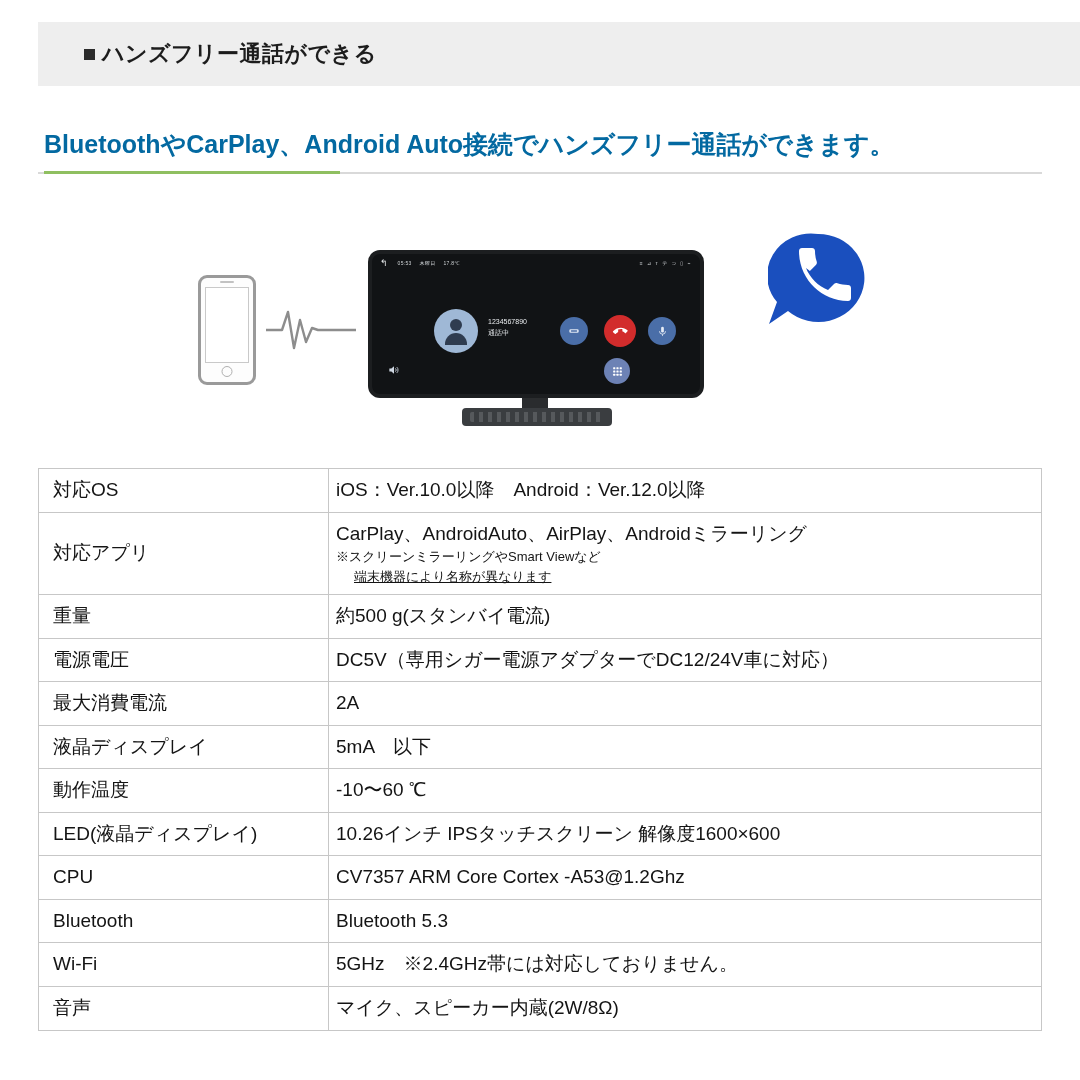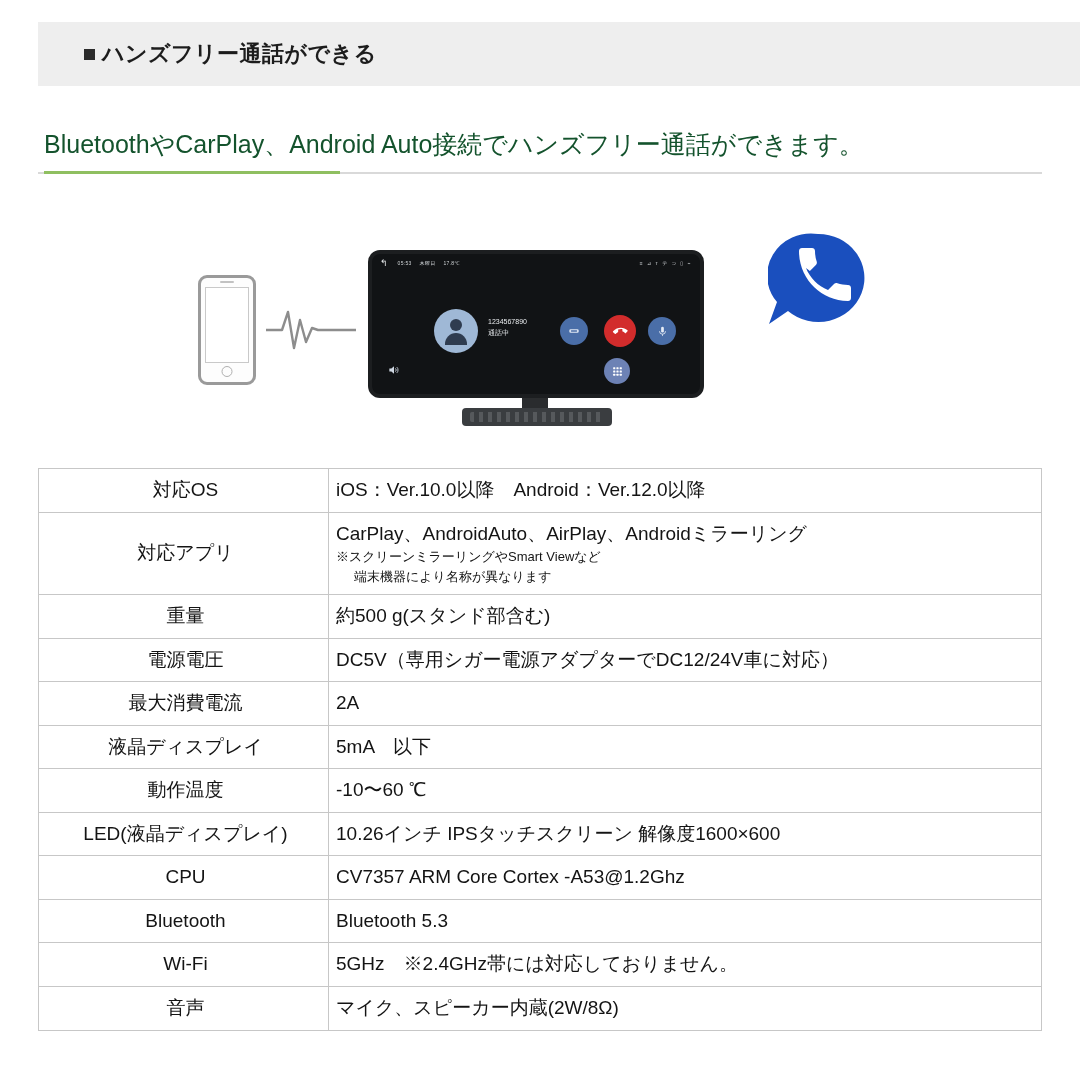--- a/index.html
+++ b/index.html
@@ -48,23 +48,23 @@
     letter-spacing: 0.5px;
     color: #1c1c1c;
   }
 
   
   .lead {
     position: absolute;
     left: 44px;
     top: 128px;
     font-size: 25px;
-    font-weight: 400;
+    font-weight: 700;
     letter-spacing: 0px;
-    color: #14532d;
+    color: #0369a1;
     white-space: nowrap;
   }
   .rule-grey {
     position: absolute;
     left: 38px;
     top: 172px;
     width: 1004px;
     height: 2px;
     background: #d9d9d9;
   }
@@ -280,31 +280,30 @@
   }
   table.spec td {
     border: 1px solid #c7c7c7;
     padding: 7px 10px 8px 10px;
     vertical-align: middle;
     line-height: 1.45;
   }
   table.spec td.k {
     width: 265px;
     padding-left: 14px;
-    text-align: center;
   }
   table.spec td.v {
     padding-left: 7px;
   }
   .sub {
     display: block;
     font-size: 13px;
     line-height: 1.5;
   }
-  .indent { padding-left: 18px; }
+  .indent { padding-left: 18px; text-decoration: underline; }
 </style>
 </head>
 <body>
 
 <div class="page">
 
   <div class="header-band">
     <span class="sq"></span>
     <span class="header-title">ハンズフリー通話ができる</span>
   </div>
@@ -412,21 +411,21 @@
       <tr>
         <td class="k">対応アプリ</td>
         <td class="v">
           <span>CarPlay、AndroidAuto、AirPlay、Androidミラーリング</span>
           <span class="sub">※スクリーンミラーリングやSmart Viewなど</span>
           <span class="sub indent">端末機器により名称が異なります</span>
         </td>
       </tr>
       <tr>
         <td class="k">重量</td>
-        <td class="v">約500 g(スタンド部含む)</td>
+        <td class="v">約500 g(スタンバイ電流)</td>
       </tr>
       <tr>
         <td class="k">電源電圧</td>
         <td class="v">DC5V（専用シガー電源アダプターでDC12/24V車に対応）</td>
       </tr>
       <tr>
         <td class="k">最大消費電流</td>
         <td class="v">2A</td>
       </tr>
       <tr>

